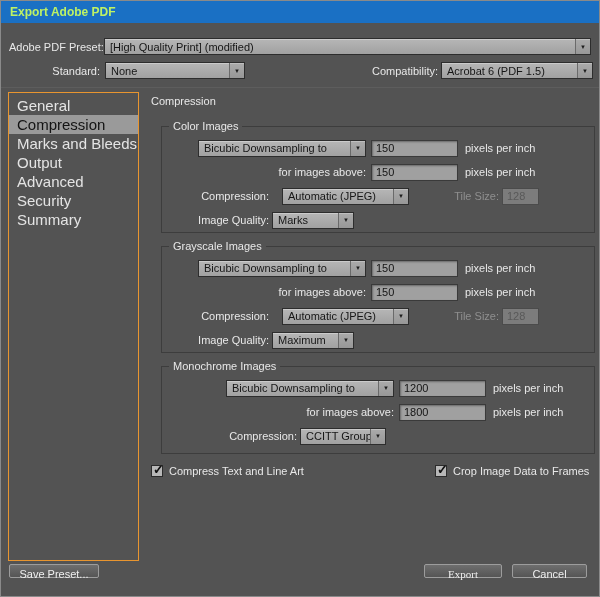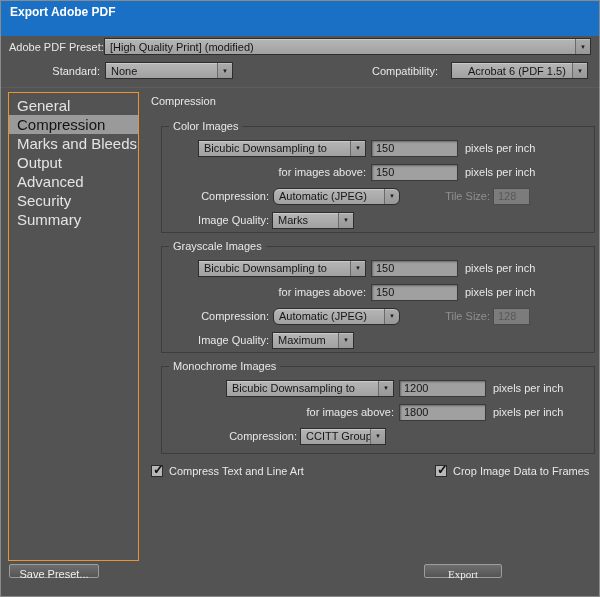--- a/index.html
+++ b/index.html
@@ -2,22 +2,22 @@
 <html><head>
 <meta charset="utf-8">
 <style>
   * { box-sizing: border-box; margin: 0; padding: 0; }
   html, body { background: #6e6e6e; font-family: "Liberation Sans", sans-serif; }
   .window {
     position: relative; width: 600px; height: 597px;
     background: #535353; border: 1px solid #8a8a8a; overflow: hidden;
   }
   .titlebar {
-    position: absolute; left: 0; top: 0; right: 0; height: 35px;
-    background: #1a70c4; color: #ffffff; font-size: 12px; font-weight: bold;
+    position: absolute; left: 0; top: 0; right: 0; height: 22px;
+    background: #1a70c4; color: #bef264; font-size: 12px; font-weight: bold;
     line-height: 22px; padding-left: 9px;
   }
   .label { font-size: 11px; color: #e8e8e8; white-space: nowrap; }
   .dim-label { font-size: 11px; color: #8f8f8f; white-space: nowrap; }
 
   .dropdown {
     height: 17px; background: linear-gradient(#b6b6b6, #a1a1a1);
     border: 1px solid #2d2d2d; display: flex; align-items: center;
     box-shadow: inset 0 1px 0 rgba(255,255,255,0.3); cursor: default;
   }
@@ -33,23 +33,23 @@
     box-shadow: inset 1px 1px 2px rgba(0,0,0,0.35);
     font-size: 11px; color: #141414; padding: 0 4px; font-family: inherit;
   }
   .tinput.disabled { background: #7c7c7c; color: #595959; border-color: #4b4b4b; box-shadow: none; }
 
   .preset-row { position: absolute; left: 8px; top: 37px; right: 8px; height: 17px; display: flex; align-items: center; }
   .preset-label { width: 93px; }
   .preset-dd { flex: 1; margin-left: 2px; }
 
   .std-label    { position: absolute; left: 0;     top: 64px; width: 99px;  text-align: right; }
-  .std-dd       { position: absolute; left: 104px; top: 61px; width: 128px; gap: 16px; }
+  .std-dd       { position: absolute; left: 104px; top: 61px; width: 140px; gap: 16px; }
   .compat-label { position: absolute; left: 330px; top: 64px; width: 107px; text-align: right; }
-  .compat-dd    { position: absolute; left: 450px; top: 61px; width: 137px; padding-left: 11px; }
+  .compat-dd    { position: absolute; left: 440px; top: 61px; width: 152px; }
 
   .divider { position: absolute; left: 0; right: 0; top: 86px; height: 1px; background: #464646; border-bottom: 1px solid #5d5d5d; }
 
   .sidebar {
     position: absolute; left: 7px; top: 91px; width: 131px; height: 469px;
     border: 1px solid #e8952f; padding-top: 3px;
   }
   .side-item { height: 19px; line-height: 19px; padding-left: 8px; font-size: 15px; color: #e4e4e4; cursor: default; }
   .side-item.selected { background: #9a9a9a; color: #141414; }
 
@@ -57,21 +57,21 @@
 
   .group { position: absolute; left: 160px; width: 434px; border: 1px solid #3d3d3d; }
   .group-title { position: absolute; top: -7px; left: 7px; background: #535353; padding: 0 4px; font-size: 11px; color: #e8e8e8; white-space: nowrap; }
   .group-inner { padding-top: 9px; }
   .grow { display: flex; align-items: center; height: 24px; }
   .lcol { width: 204px; display: flex; justify-content: flex-end; }
   .samp-dd { width: 168px; }
   .ppi-input { width: 87px; margin-left: 5px; }
   .suffix { margin-left: 7px; font-size: 11px; color: #e8e8e8; white-space: nowrap; }
   .ccol { width: 107px; text-align: right; }
-  .comp-dd { width: 127px; margin-left: 4px; border-radius: 6px; }
+  .comp-dd { width: 127px; margin-left: 13px; }
   .tile-label { margin-left: 10px; width: 80px; text-align: right; }
   .tile-input { width: 37px; margin-left: 3px; }
   .qual-dd { width: 82px; margin-left: 3px; }
   .mono-dd { width: 86px; margin-left: 3px; }
 
   .cbgroup { position: absolute; top: 462px; display: flex; align-items: center; height: 16px; }
   .cb1 { left: 150px; }
   .cb2 { left: 434px; }
   .checkbox { width: 12px; height: 12px; background: #b8b8b8; border: 1px solid #2c2c2c; position: relative; flex: none; }
   .checkbox.selected::after {
@@ -247,14 +247,15 @@
     <span class="cblabel">Compress Text and Line Art</span>
   </div>
 
   <div class="cbgroup cb2">
     <span class="checkbox selected"></span>
     <span class="cblabel">Crop Image Data to Frames</span>
   </div>
 
   <div class="btn btn-save">Save Preset...</div>
   <div class="btn btn-export">Export</div>
+  <div class="btn btn-cancel">Cancel</div>
 
 </div>
 
 </body></html>

